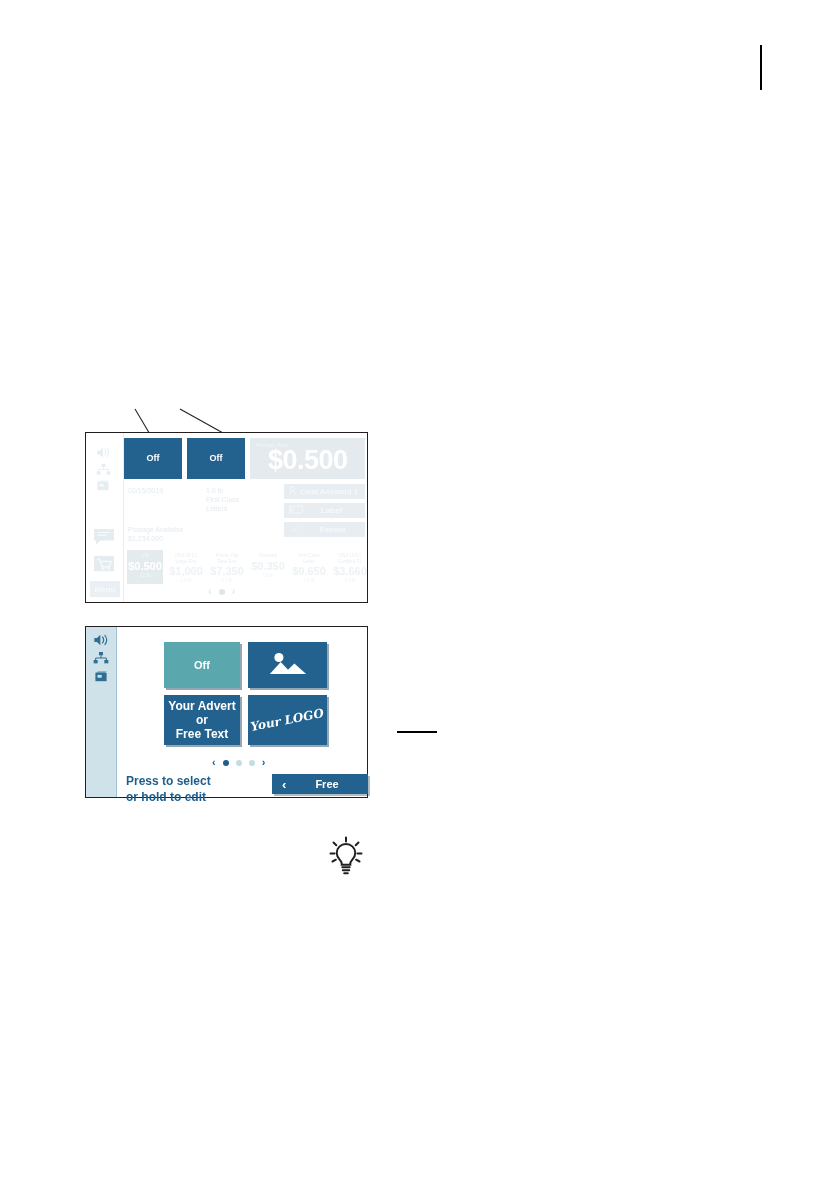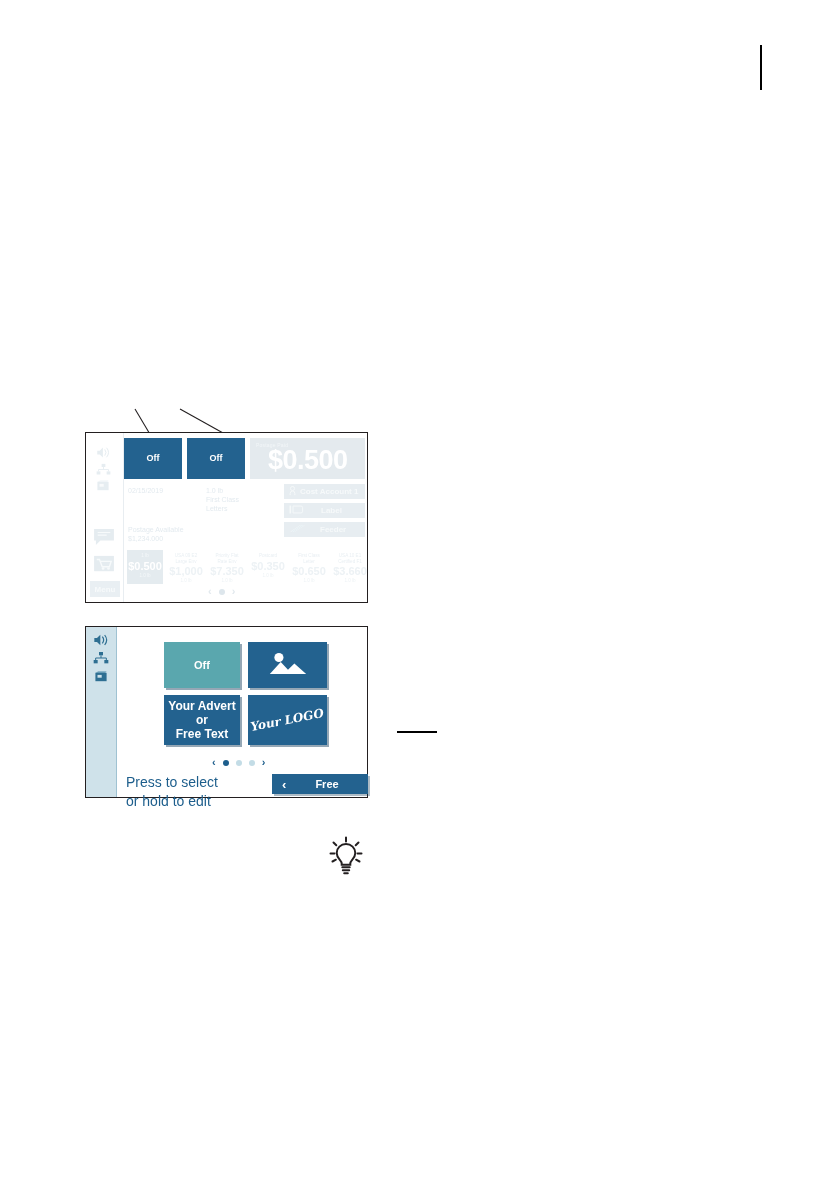--- a/index.html
+++ b/index.html
@@ -148,22 +148,22 @@
     display: flex;
     align-items: center;
     justify-content: center;
     box-sizing: border-box;
   }
 
   
   .hint {
     position: absolute;
     color: #1d5e8c;
-    font-size: 14px;
-    font-weight: normal;
+    font-size: 12px;
+    font-weight: bold;
     line-height: 1.35;
     white-space: pre-line;
   }
   .back-btn {
     position: absolute;
     background: #23628f;
     color: #ffffff;
     font-size: 11px;
     font-weight: bold;
     display: flex;

